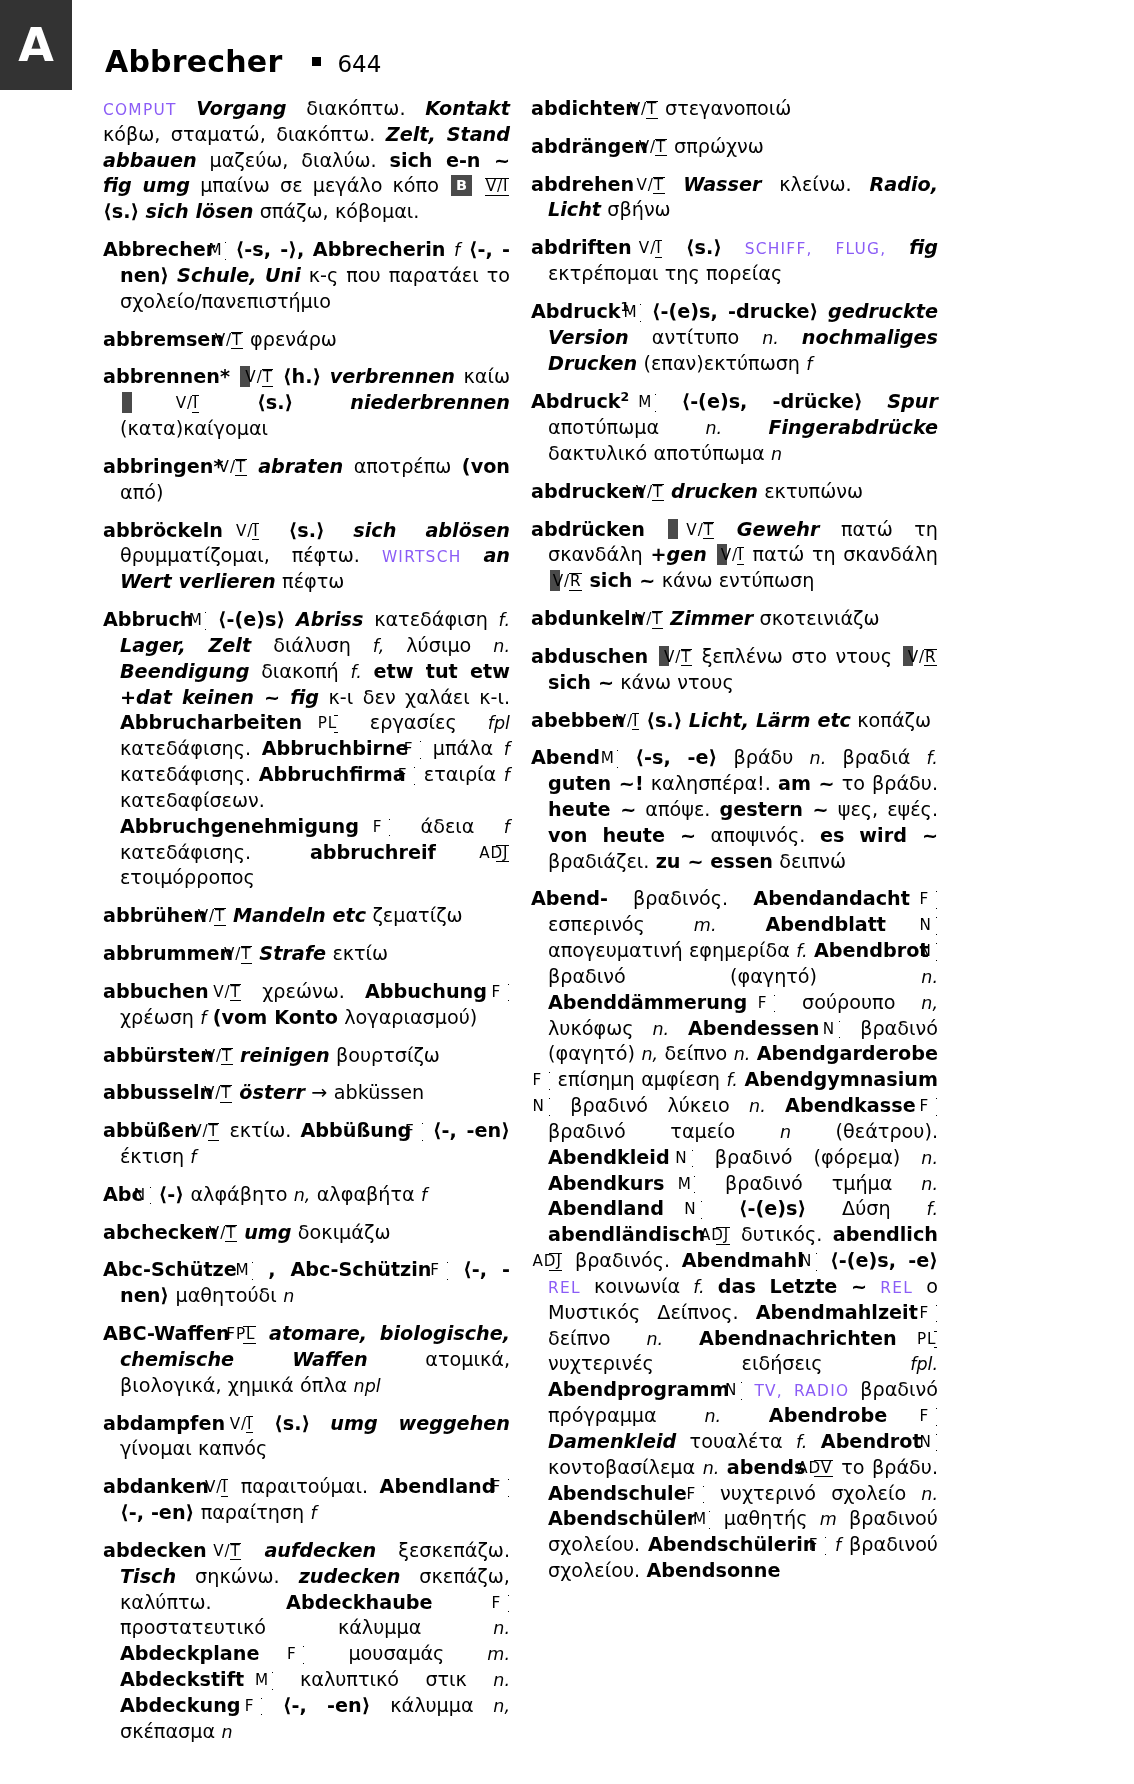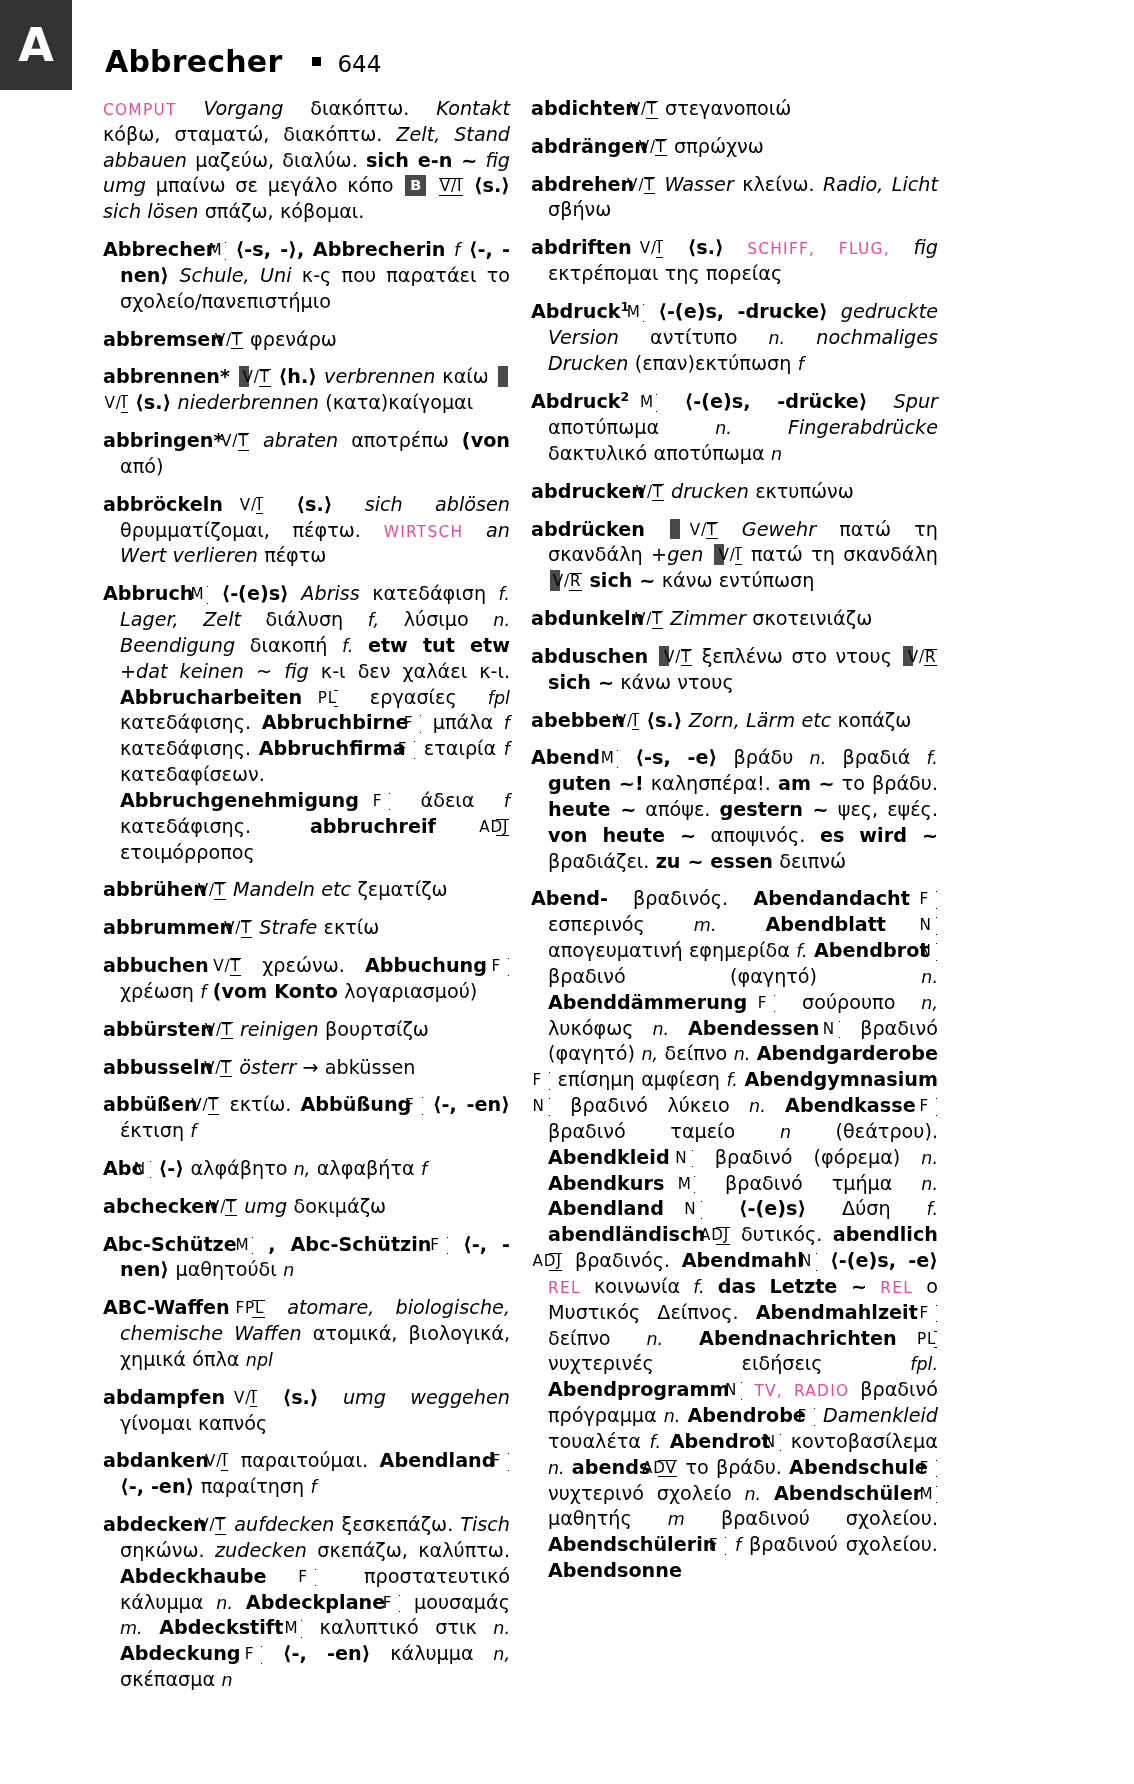--- a/index.html
+++ b/index.html
@@ -49,24 +49,24 @@
     word-spacing:.2px;
   }
   .entry + .entry{margin-top:12px;}
 
   
   .hang{padding-left:17px;text-indent:-17px;}
 
   
   .hw{font-weight:bold;}                         
   .gr{font-weight:normal;font-style:normal;}     
-  .de{font-style:italic;font-weight:normal;}     
+  .de{font-style:italic;font-weight:bold;}     
   .sc{                                            
     font-size:15.4px;letter-spacing:1.25px;
-    font-weight:normal;font-style:normal;color:#ec4899;
+    font-weight:normal;font-style:normal;color:#8b5cf6;
   }
   .gi{font-style:italic;font-size:17.5px;}       
   .sup{font-size:12.5px;vertical-align:super;font-weight:bold;}
   .ang{font-weight:bold;font-style:normal;}      
 
   
   .gc{
     display:inline-block;
     font-size:15.2px;letter-spacing:.9px;
     font-weight:normal;font-style:normal;
@@ -130,19 +130,19 @@
         <p class="entry hang"><span class="hw">abdichten</span> <span class="gc">V/T</span> <span class="gr">στεγανοποιώ</span></p>
         <p class="entry hang"><span class="hw">abdrängen</span> <span class="gc">V/T</span> <span class="gr">σπρώχνω</span></p>
         <p class="entry hang"><span class="hw">abdrehen</span> <span class="gc">V/T</span> <span class="de">Wasser</span> <span class="gr">κλείνω.</span> <span class="de">Radio, Licht</span> <span class="gr">σβήνω</span></p>
         <p class="entry hang"><span class="hw">abdriften</span> <span class="gc">V/I</span> <span class="ang">⟨s.⟩</span> <span class="sc">SCHIFF, FLUG,</span> <span class="de">fig</span> <span class="gr">εκτρέπομαι της πορείας</span></p>
         <p class="entry hang"><span class="hw">Abdruck</span><sup class="sup">1</sup> <span class="gc">M</span> <span class="ang">⟨-(e)s, -drucke⟩</span> <span class="de">gedruckte Version</span> <span class="gr">αντίτυπο</span> <span class="gi">n.</span> <span class="de">nochmaliges Drucken</span> <span class="gr">(επαν)εκτύπωση</span> <span class="gi">f</span></p>
         <p class="entry hang"><span class="hw">Abdruck</span><sup class="sup">2</sup> <span class="gc">M</span> <span class="ang">⟨-(e)s, -drücke⟩</span> <span class="de">Spur</span> <span class="gr">αποτύπωμα</span> <span class="gi">n.</span> <span class="de">Fingerabdrücke</span> <span class="gr">δακτυλικό αποτύπωμα</span> <span class="gi">n</span></p>
         <p class="entry hang"><span class="hw">abdrucken</span> <span class="gc">V/T</span> <span class="de">drucken</span> <span class="gr">εκτυπώνω</span></p>
         <p class="entry hang"><span class="hw">abdrücken</span> <span class="sm">A</span> <span class="gc">V/T</span> <span class="de">Gewehr</span> <span class="gr">πατώ τη σκανδάλη</span> <span class="de">+gen</span> <span class="sm">B</span> <span class="gc">V/I</span> <span class="gr">πατώ τη σκανδάλη</span> <span class="sm">C</span> <span class="gc">V/R</span> <span class="hw">sich ~</span> <span class="gr">κάνω εντύπωση</span></p>
         <p class="entry hang"><span class="hw">abdunkeln</span> <span class="gc">V/T</span> <span class="de">Zimmer</span> <span class="gr">σκοτεινιάζω</span></p>
         <p class="entry hang"><span class="hw">abduschen</span> <span class="sm">A</span> <span class="gc">V/T</span> <span class="gr">ξεπλένω στο ντους</span> <span class="sm">B</span> <span class="gc">V/R</span> <span class="hw">sich ~</span> <span class="gr">κάνω ντους</span></p>
-        <p class="entry hang"><span class="hw">abebben</span> <span class="gc">V/I</span> <span class="ang">⟨s.⟩</span> <span class="de">Zorn, Lärm etc</span> <span class="gr">κοπάζω</span></p>
+        <p class="entry hang"><span class="hw">abebben</span> <span class="gc">V/I</span> <span class="ang">⟨s.⟩</span> <span class="de">Licht, Lärm etc</span> <span class="gr">κοπάζω</span></p>
         <p class="entry hang"><span class="hw">Abend</span> <span class="gc">M</span> <span class="ang">⟨-s, -e⟩</span> <span class="gr">βράδυ</span> <span class="gi">n.</span> <span class="gr">βραδιά</span> <span class="gi">f.</span> <span class="hw">guten ~!</span> <span class="gr">καλησπέρα!.</span> <span class="hw">am ~</span> <span class="gr">το βράδυ.</span> <span class="hw">heute ~</span> <span class="gr">απόψε.</span> <span class="hw">gestern ~</span> <span class="gr">ψες, εψές.</span> <span class="hw">von heute ~</span> <span class="gr">αποψινός.</span> <span class="hw">es wird ~</span> <span class="gr">βραδιάζει.</span> <span class="hw">zu ~ essen</span> <span class="gr">δειπνώ</span></p>
         <p class="entry hang"><span class="hw">Abend-</span> <span class="gr">βραδινός.</span> <span class="hw">Abendandacht</span> <span class="gc">F</span> <span class="gr">εσπερινός</span> <span class="gi">m.</span> <span class="hw">Abendblatt</span> <span class="gc">N</span> <span class="gr">απογευματινή εφημερίδα</span> <span class="gi">f.</span> <span class="hw">Abendbrot</span> <span class="gc">N</span> <span class="gr">βραδινό (φαγητό)</span> <span class="gi">n.</span> <span class="hw">Abenddämmerung</span> <span class="gc">F</span> <span class="gr">σούρουπο</span> <span class="gi">n,</span> <span class="gr">λυκόφως</span> <span class="gi">n.</span> <span class="hw">Abendessen</span> <span class="gc">N</span> <span class="gr">βραδινό (φαγητό)</span> <span class="gi">n,</span> <span class="gr">δείπνο</span> <span class="gi">n.</span> <span class="hw">Abendgarderobe</span> <span class="gc">F</span> <span class="gr">επίσημη αμφίεση</span> <span class="gi">f.</span> <span class="hw">Abendgymnasium</span> <span class="gc">N</span> <span class="gr">βραδινό λύκειο</span> <span class="gi">n.</span> <span class="hw">Abendkasse</span> <span class="gc">F</span> <span class="gr">βραδινό ταμείο</span> <span class="gi">n</span> <span class="gr">(θεάτρου).</span> <span class="hw">Abendkleid</span> <span class="gc">N</span> <span class="gr">βραδινό (φόρεμα)</span> <span class="gi">n.</span> <span class="hw">Abendkurs</span> <span class="gc">M</span> <span class="gr">βραδινό τμήμα</span> <span class="gi">n.</span> <span class="hw">Abendland</span> <span class="gc">N</span> <span class="ang">⟨-(e)s⟩</span> <span class="gr">Δύση</span> <span class="gi">f.</span> <span class="hw">abendländisch</span> <span class="gc">ADJ</span> <span class="gr">δυτικός.</span> <span class="hw">abendlich</span> <span class="gc">ADJ</span> <span class="gr">βραδινός.</span> <span class="hw">Abendmahl</span> <span class="gc">N</span> <span class="ang">⟨-(e)s, -e⟩</span> <span class="sc">REL</span> <span class="gr">κοινωνία</span> <span class="gi">f.</span> <span class="hw">das Letzte ~</span> <span class="sc">REL</span> <span class="gr">ο Μυστικός Δείπνος.</span> <span class="hw">Abendmahlzeit</span> <span class="gc">F</span> <span class="gr">δείπνο</span> <span class="gi">n.</span> <span class="hw">Abendnachrichten</span> <span class="gc">PL</span> <span class="gr">νυχτερινές ειδήσεις</span> <span class="gi">fpl.</span> <span class="hw">Abendprogramm</span> <span class="gc">N</span> <span class="sc">TV, RADIO</span> <span class="gr">βραδινό πρόγραμμα</span> <span class="gi">n.</span> <span class="hw">Abendrobe</span> <span class="gc">F</span> <span class="de">Damenkleid</span> <span class="gr">τουαλέτα</span> <span class="gi">f.</span> <span class="hw">Abendrot</span> <span class="gc">N</span> <span class="gr">κοντοβασίλεμα</span> <span class="gi">n.</span> <span class="hw">abends</span> <span class="gc">ADV</span> <span class="gr">το βράδυ.</span> <span class="hw">Abendschule</span> <span class="gc">F</span> <span class="gr">νυχτερινό σχολείο</span> <span class="gi">n.</span> <span class="hw">Abendschüler</span> <span class="gc">M</span> <span class="gr">μαθητής</span> <span class="gi">m</span> <span class="gr">βραδινού σχολείου.</span> <span class="hw">Abendschülerin</span> <span class="gc">F</span> <span class="gi">f</span> <span class="gr">βραδινού σχολείου.</span> <span class="hw">Abendsonne</span></p>
       </div>
   </div>
 
 </div>
 
 </body></html>

